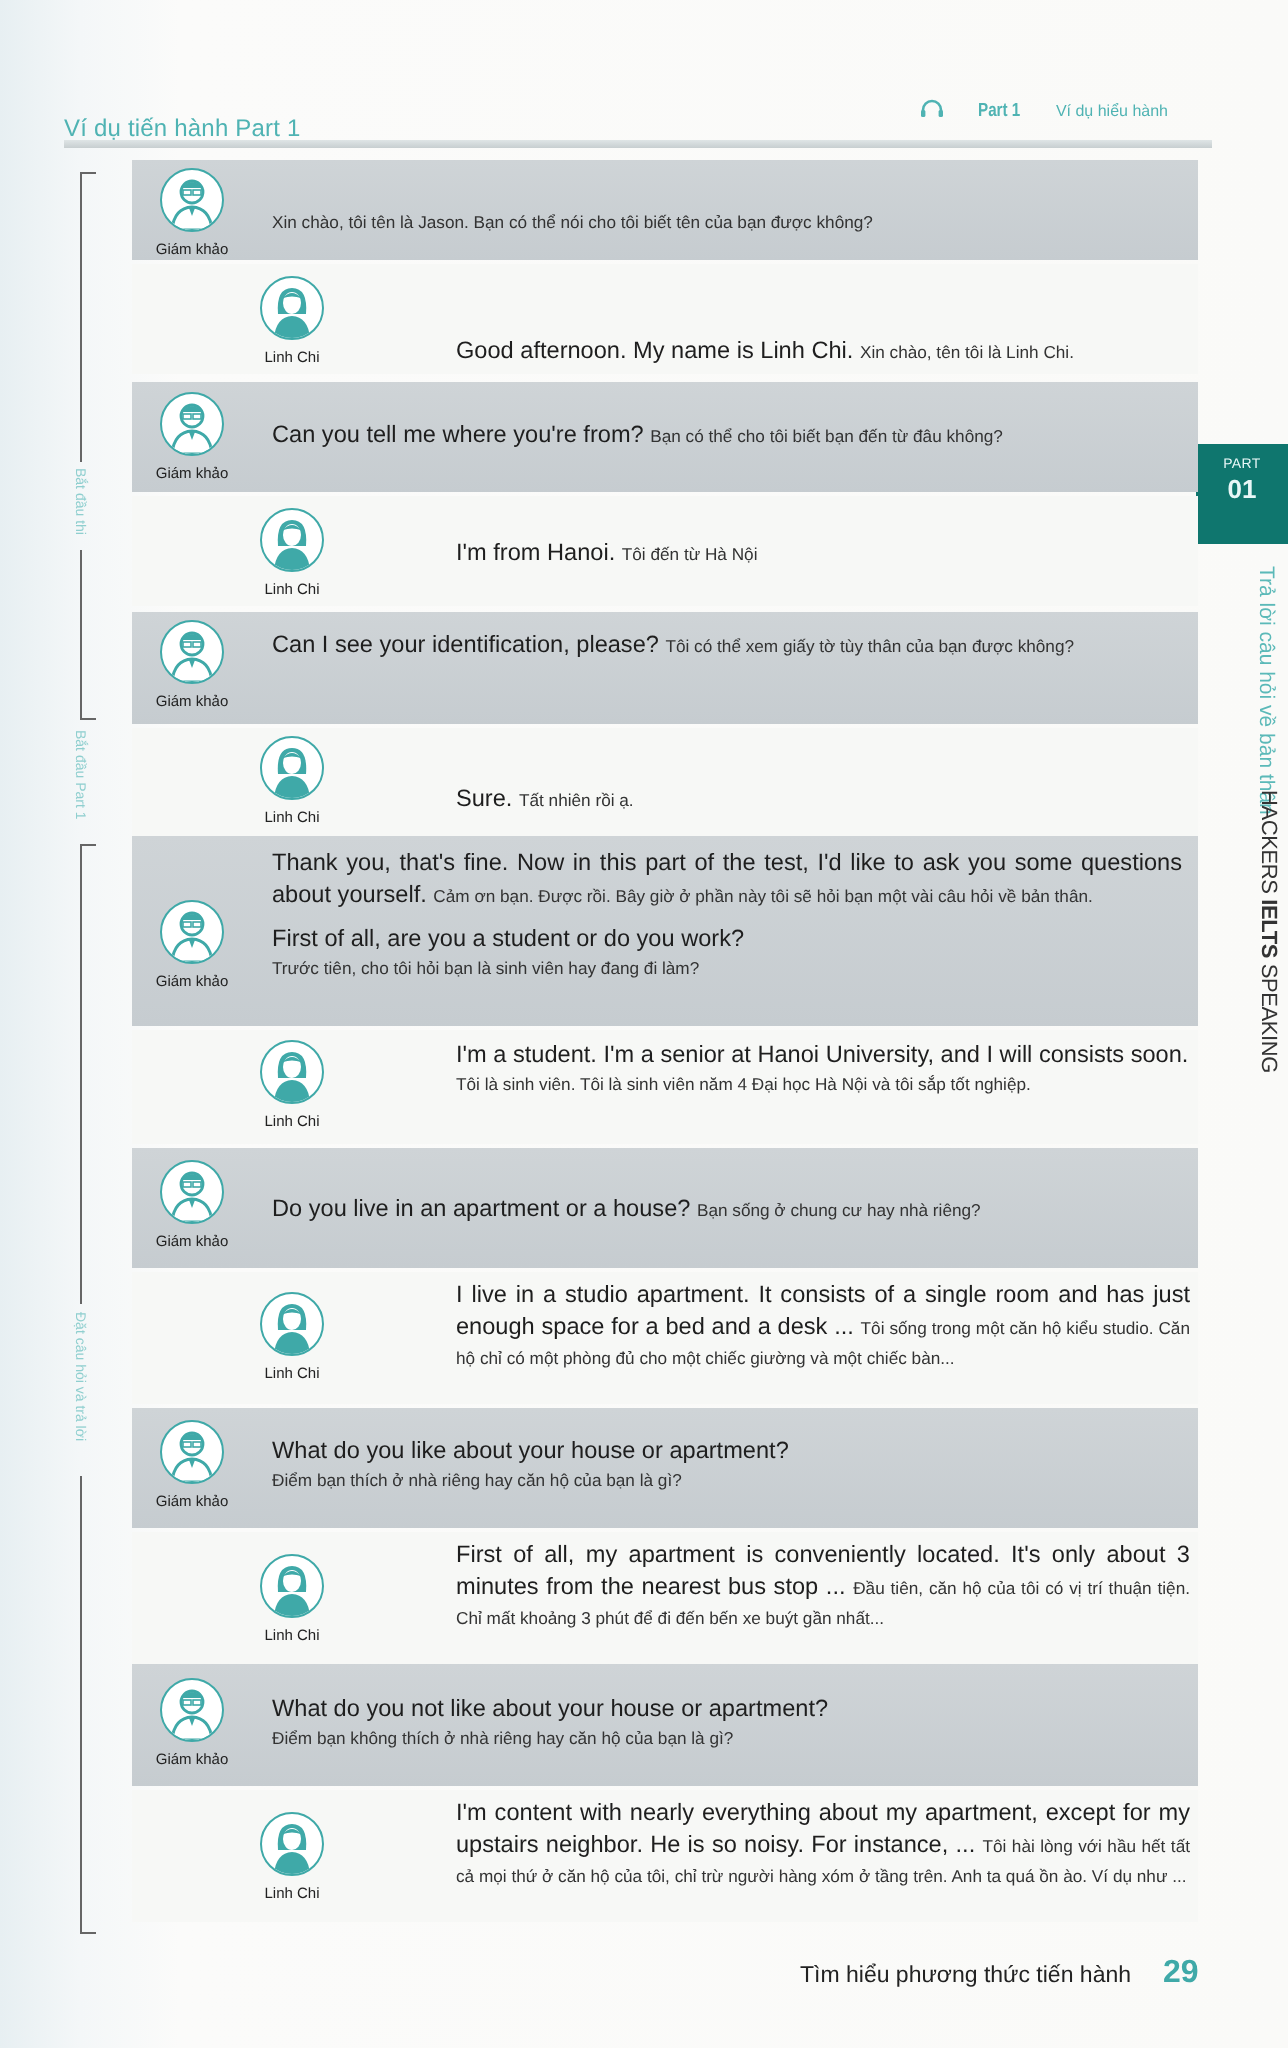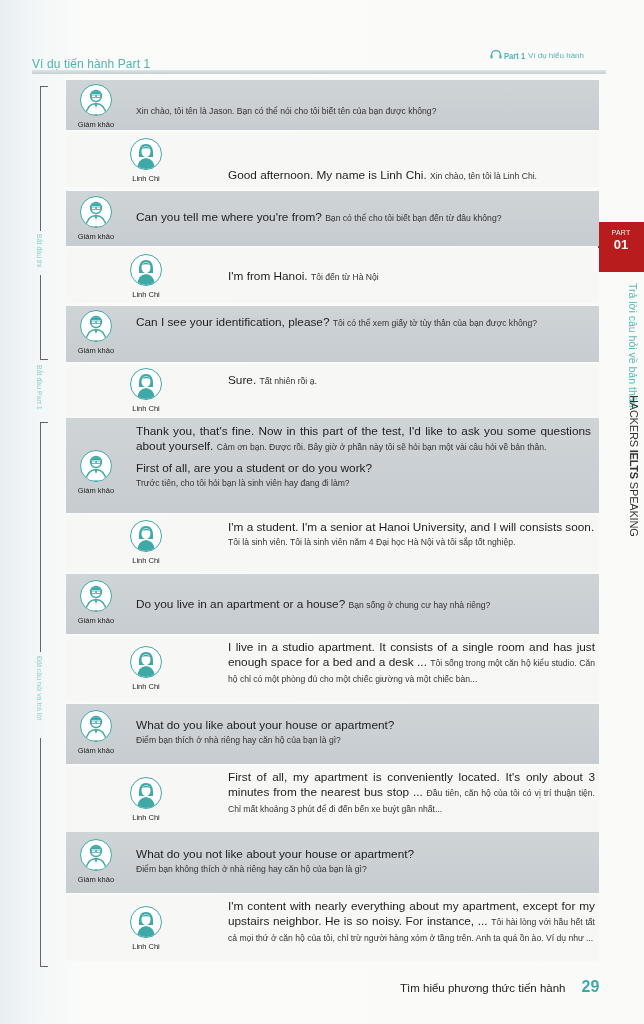--- a/index.html
+++ b/index.html
@@ -9,41 +9,41 @@
     font-family: "Liberation Sans", sans-serif;
     color: #222;
     position: relative;
   }
   .page-header-title {
     position: absolute; left: 32px; top: 57px;
     font-size: 12px; color: #4fb3b3; letter-spacing: 0.1px;
   }
   .page-header-right {
     position: absolute; right: 60px; top: 49px;
-    display: flex; align-items: center; gap: 2px;
+    display: flex; align-items: center; gap: 17px;
     font-size: 8px; color: #4fb3b3;
   }
   .page-header-right .part-label { font-family: "Liberation Sans", sans-serif; font-weight: bold; font-size: 9.5px; transform: scaleX(0.8); transform-origin: left; margin-right: -4px; }
   .header-rule {
     position: absolute; left: 32px; right: 38px; top: 70px;
     height: 4px; background: linear-gradient(180deg, #dfe5e6, #c7ced0);
   }
   
   .bracket { position: absolute; left: 40px; width: 1px; background: #666; }
   .bracket-tick { position: absolute; height: 1px; background: #666; width: 8px; left: 40px; }
   .bracket-label {
     position: absolute; left: 36px;
     writing-mode: vertical-rl;
     font-size: 7px; color: #8fcfcf; background: transparent;
     padding: 2px 0;
   }
   
   .side-tab {
     position: absolute; right: 0; top: 222px; width: 46px; height: 50px;
-    background: #b91c1c; color: #e8f7f7; text-align: center;
+    background: #0f766e; color: #e8f7f7; text-align: center;
   }
   .side-tab .t1 { font-size: 7px; margin-top: 7px; display: block; letter-spacing: 0.2px; }
   .side-tab .t2 { font-size: 13px; font-weight: bold; display: block; margin-top: 1px; }
   .side-vertical {
     position: absolute; right: 5px; top: 283px;
     writing-mode: vertical-rl;
     font-size: 10.5px; color: #5bb9b8;
   }
   .side-brand {
     position: absolute; right: 4px; top: 395px;
@@ -212,21 +212,21 @@
     <div class="avatar">
       <svg width="30" height="30" viewBox="0 0 30 30">
           <path d="M8 18 Q7 5 15 5 Q23 5 22 18 Z" fill="#3fa9a8"></path>
           <ellipse cx="15" cy="12.5" rx="4.5" ry="5.5" fill="#fff"></ellipse>
           <path d="M10.5 10 Q15 5 19.5 10 Q15 8.5 10.5 10" fill="#3fa9a8"></path>
           <path d="M6 30 Q7 19.5 15 19 Q23 19.5 24 30 Z" fill="#3fa9a8"></path>
         </svg>
     </div>
     <span class="avatar-name">Linh Chi</span>
   </div>
-  <div class="text-block" style="left:162px;top:9px;width:360px;">
+  <div class="text-block" style="left:162px;top:28px;width:360px;">
     <span class="en">Sure. </span>
     <span class="vi">Tất nhiên rồi ạ.</span>
   </div>
 </div>
 
 <div class="row examiner" style="top:418px;height:95px;">
   <div class="avatar-wrap" style="left:0;top:32px;">
     <div class="avatar">
       <svg width="30" height="30" viewBox="0 0 30 30">
           <circle cx="15" cy="11" r="5.5" fill="#fff" stroke="#3fa9a8" stroke-width="1.4"></circle>

